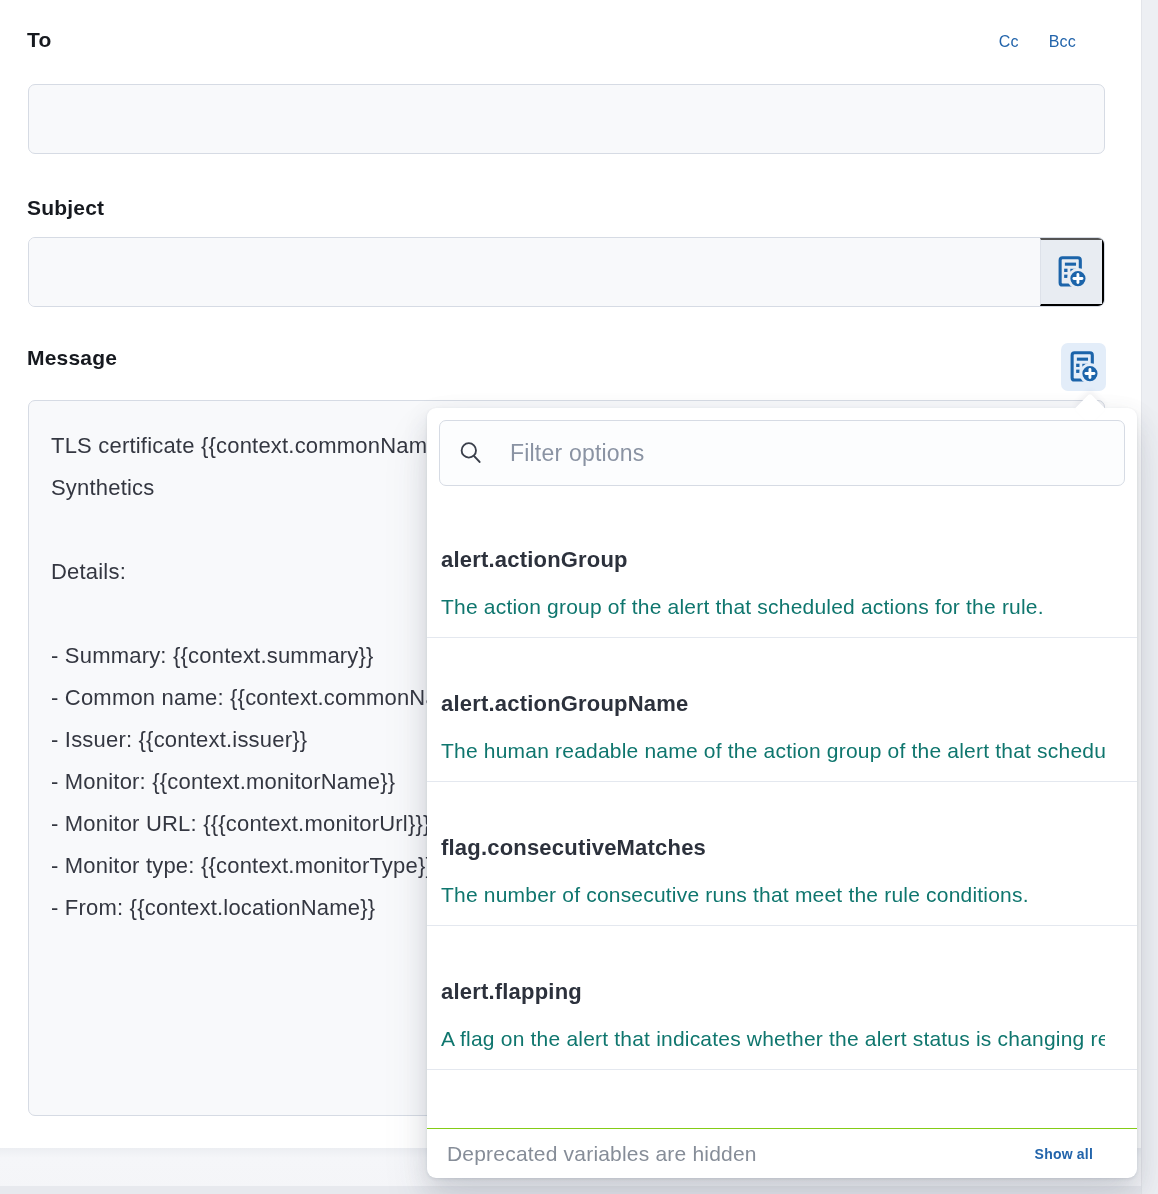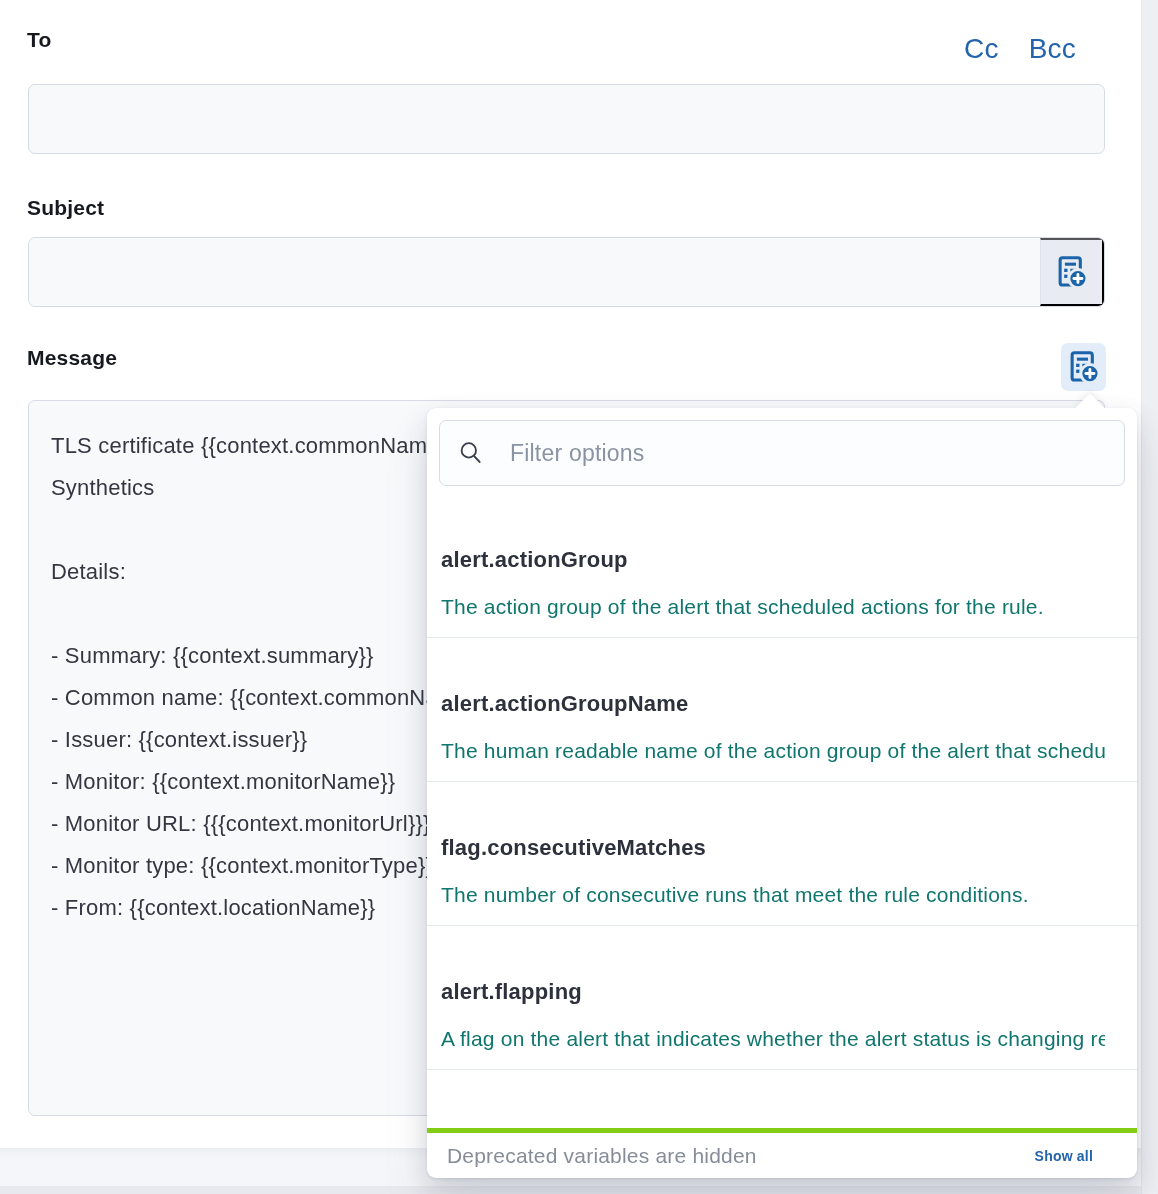--- a/index.html
+++ b/index.html
@@ -4,21 +4,21 @@
 <style>
   * { margin:0; padding:0; box-sizing:border-box; }
   html,body { width:1158px; height:1194px; overflow:hidden; background:#fff;
     font-family:"Liberation Sans","DejaVu Sans",sans-serif; }
   .page { position:relative; width:1158px; height:888px; }
 
   
   .content { position:absolute; left:0; top:0; width:1141px; height:1148px; background:#fff; z-index:1; }
   .field-label { position:absolute; left:27px; font-size:21px; font-weight:700; color:#16191f; letter-spacing:.2px; }
   .cc-links { position:absolute; top:33px; right:65px; display:flex; gap:30px; z-index:2; }
-  .cc-link { font-size:28px; font-weight:500; color:#2264ab; cursor:pointer; letter-spacing:.2px; }
+  .cc-link { font-size:16px; font-weight:500; color:#2264ab; cursor:pointer; letter-spacing:.2px; }
 
   .text-input { position:absolute; left:28px; width:1077px; height:70px; background:#f8f9fb;
     border:1px solid #d6dbe4; border-radius:7px; font-size:22px; color:#343741; padding:0 20px; outline:none; }
 
   .control-group { position:absolute; left:28px; top:237px; width:1077px; height:70px;
     border:1px solid #d6dbe4; border-radius:7px; overflow:hidden; display:flex; background:#f8f9fb; }
   .control-group input { flex:1; border:none; outline:none; background:#f8f9fb; font-size:22px; color:#343741; padding:0 20px; }
   .append-btn { width:64px; height:100%; background:#e8ecf2; border-left:1px solid #dde1e9;
     display:flex; align-items:center; justify-content:center; cursor:pointer; }
 
@@ -60,21 +60,21 @@
 
   .var-list { position:relative; height:642px; overflow:hidden; padding-top:8px; }
   .var-item { padding:52px 32px 17px 14px; border-bottom:1px solid #e4e8ef; cursor:pointer; }
   .var-item-name { font-size:22px; line-height:28px; font-weight:700; color:#2c313c; letter-spacing:.2px;
     white-space:nowrap; overflow:hidden; }
   .var-item-desc { margin-top:20px; font-size:21px; line-height:26px; color:#0f766e; letter-spacing:.2px;
     white-space:nowrap; overflow:hidden; }
   .list-fade { position:absolute; left:0; right:0; bottom:0; height:18px;
     background:linear-gradient(rgba(255,255,255,0), #fff 75%); pointer-events:none; }
 
-  .popover-footer { height:50px; border-top:5px solid #84cc16; display:flex; align-items:center;
+  .popover-footer { height:50px; border-top:1px solid #84cc16; display:flex; align-items:center;
     justify-content:space-between; padding:0 44px 0 20px; }
   .footer-note { font-size:21px; color:#868d98; letter-spacing:.2px; }
   .show-all { font-size:14px; font-weight:600; color:#2264ab; cursor:pointer; letter-spacing:.2px; }
 </style>
 </head>
 <body>
 
 <div class="page">
 
   <div class="content">

